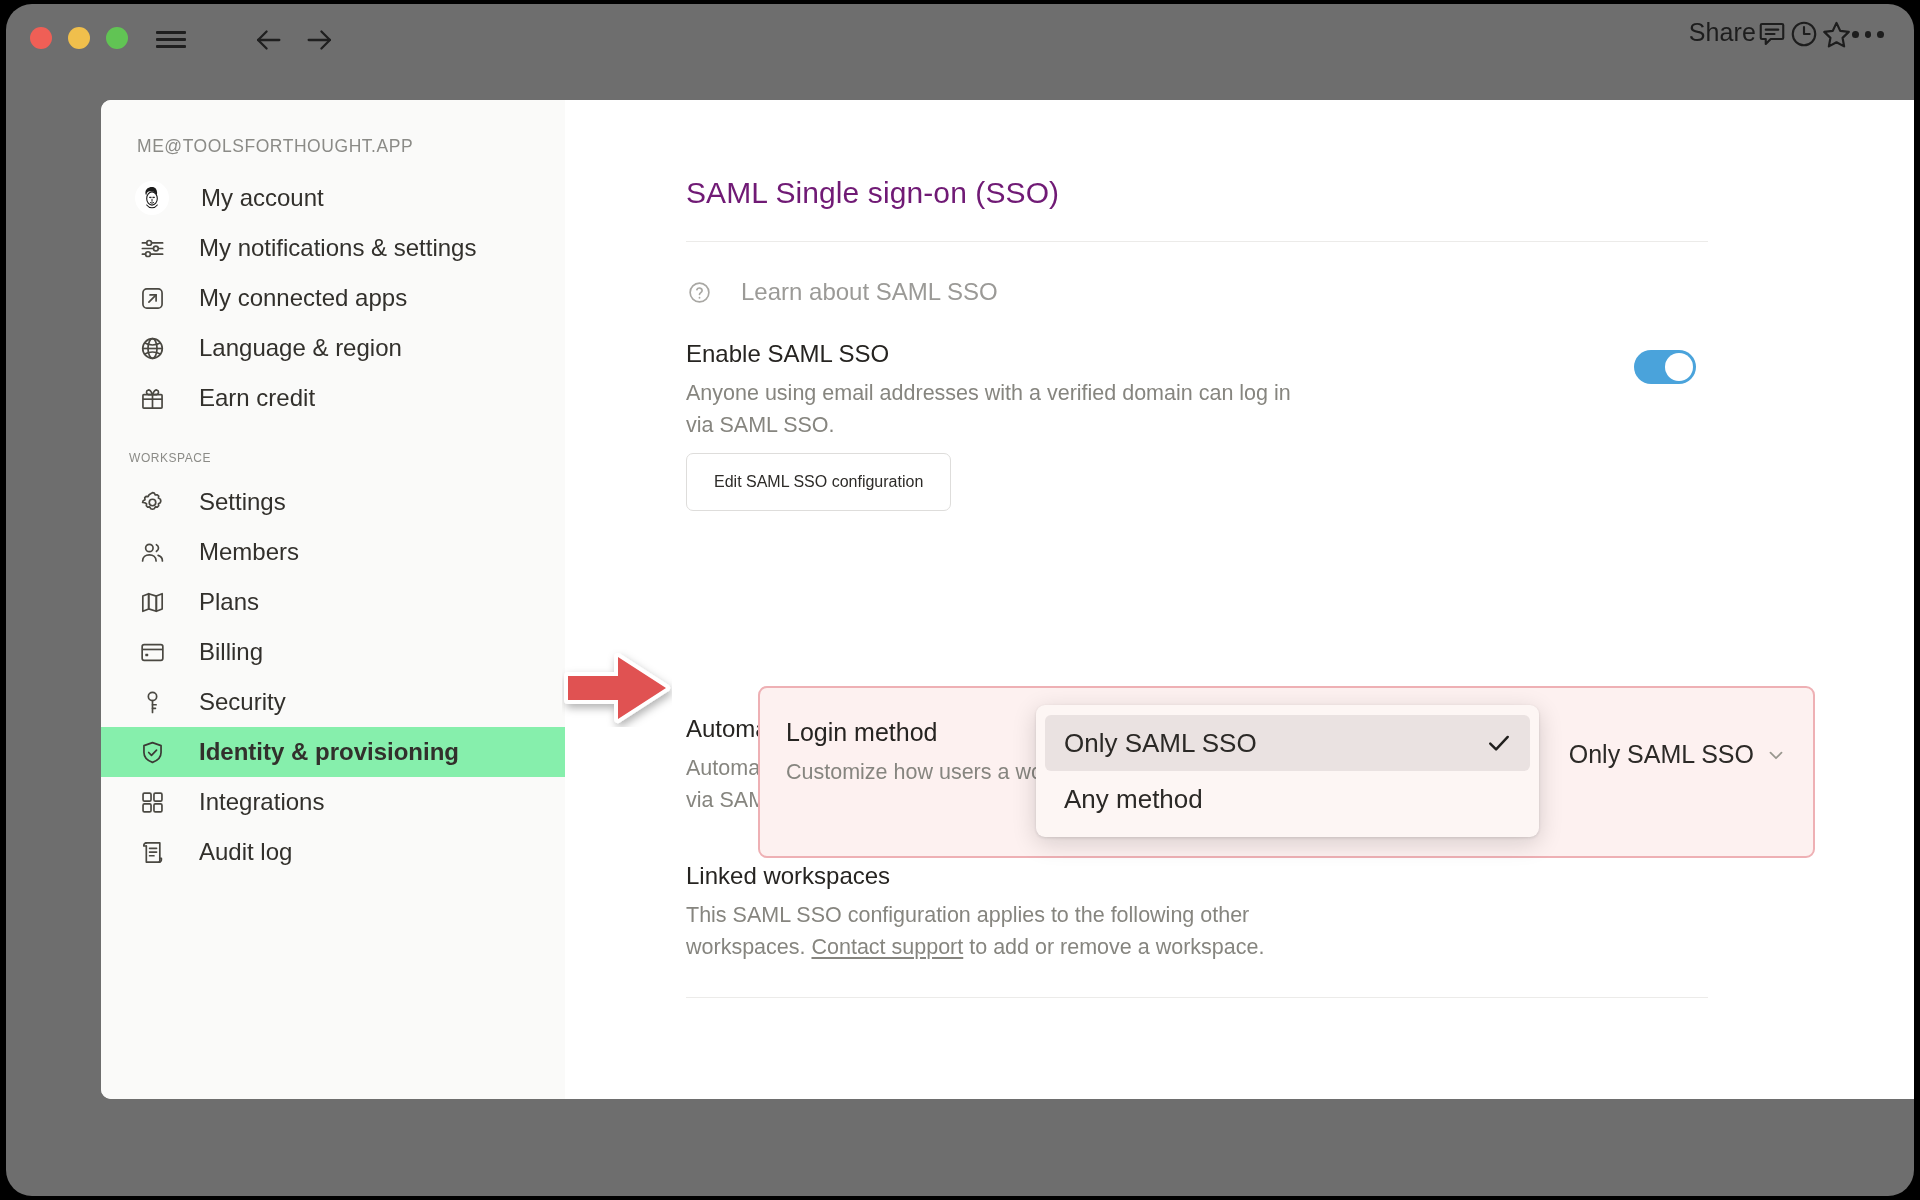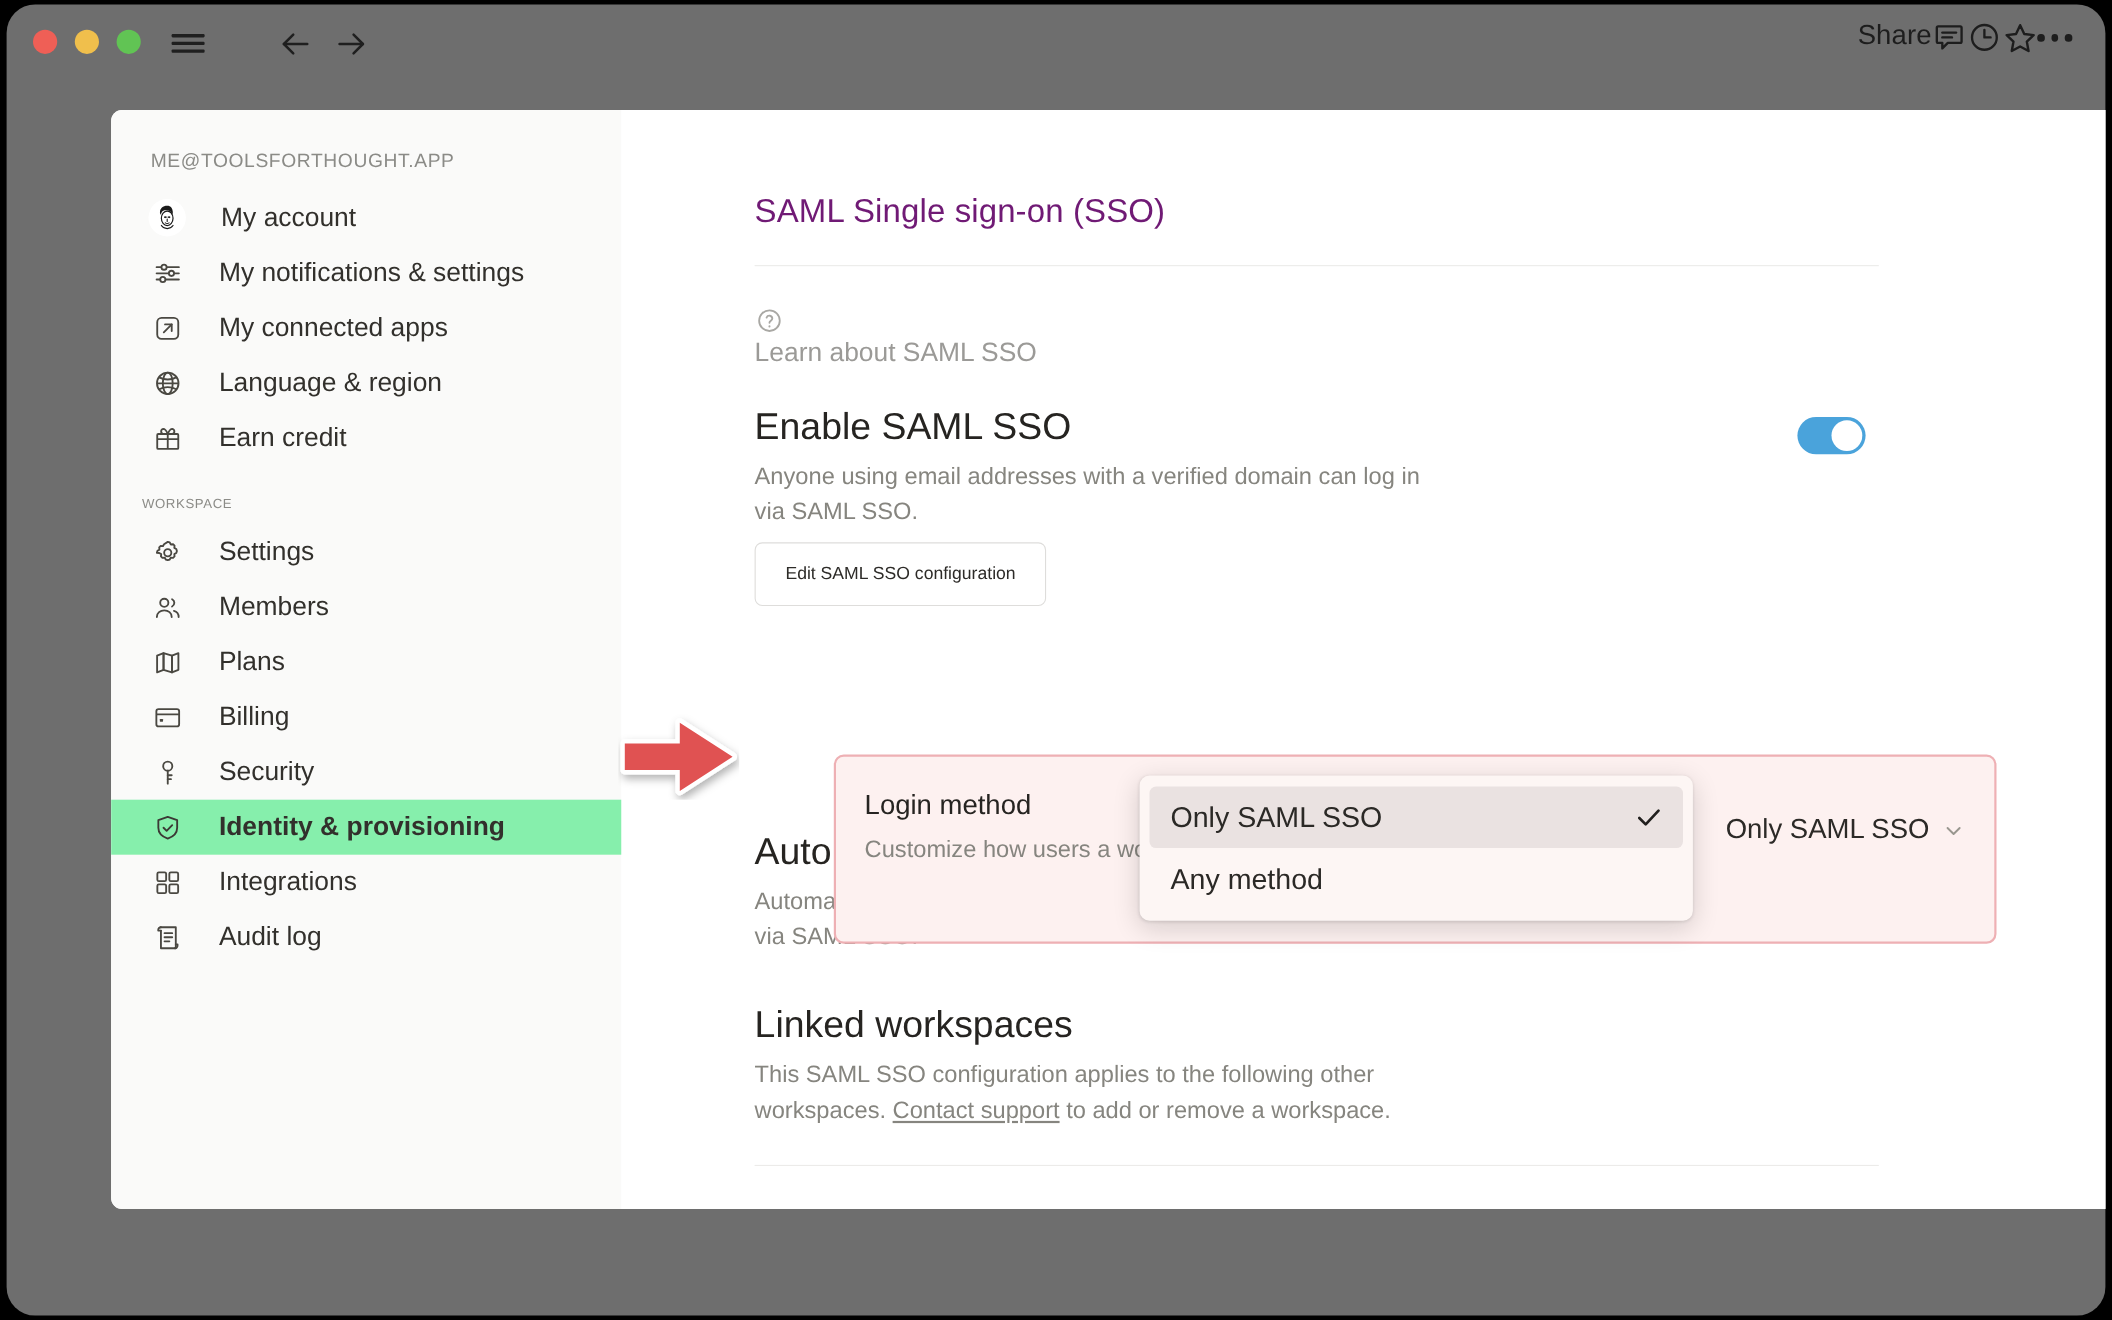--- a/index.html
+++ b/index.html
@@ -131,37 +131,36 @@
     letter-spacing: 0.1px;
     padding-top: 32px;
   }
   .title-rule {
     margin-top: 31px;
     height: 1px;
     background: #ecebe9;
     width: 1022px;
   }
   .learn-row {
-    display: flex; align-items: flex-start; gap: 3px;
+    display: flex; align-items: center; gap: 29px;
     margin-top: 36px;
     color: #9b9a97;
     font-size: 24px;
     cursor: pointer;
     width: max-content;
-    flex-direction: column;
   }
   .q-icon { width: 26px; height: 26px; display:flex; align-items:center; justify-content:center; }
 
   .setting {
     position: relative;
     margin-top: 34px;
     width: 1022px;
   }
   .setting-head {
-    font-size: 34px;
+    font-size: 24px;
     color: #262421;
     margin-bottom: 9px;
   }
   .setting-desc {
     font-size: 21.5px;
     line-height: 32px;
     color: #86857f;
     max-width: 610px;
   }
   .setting-desc a { color: #86857f; text-decoration: underline; text-underline-offset: 3px; }

